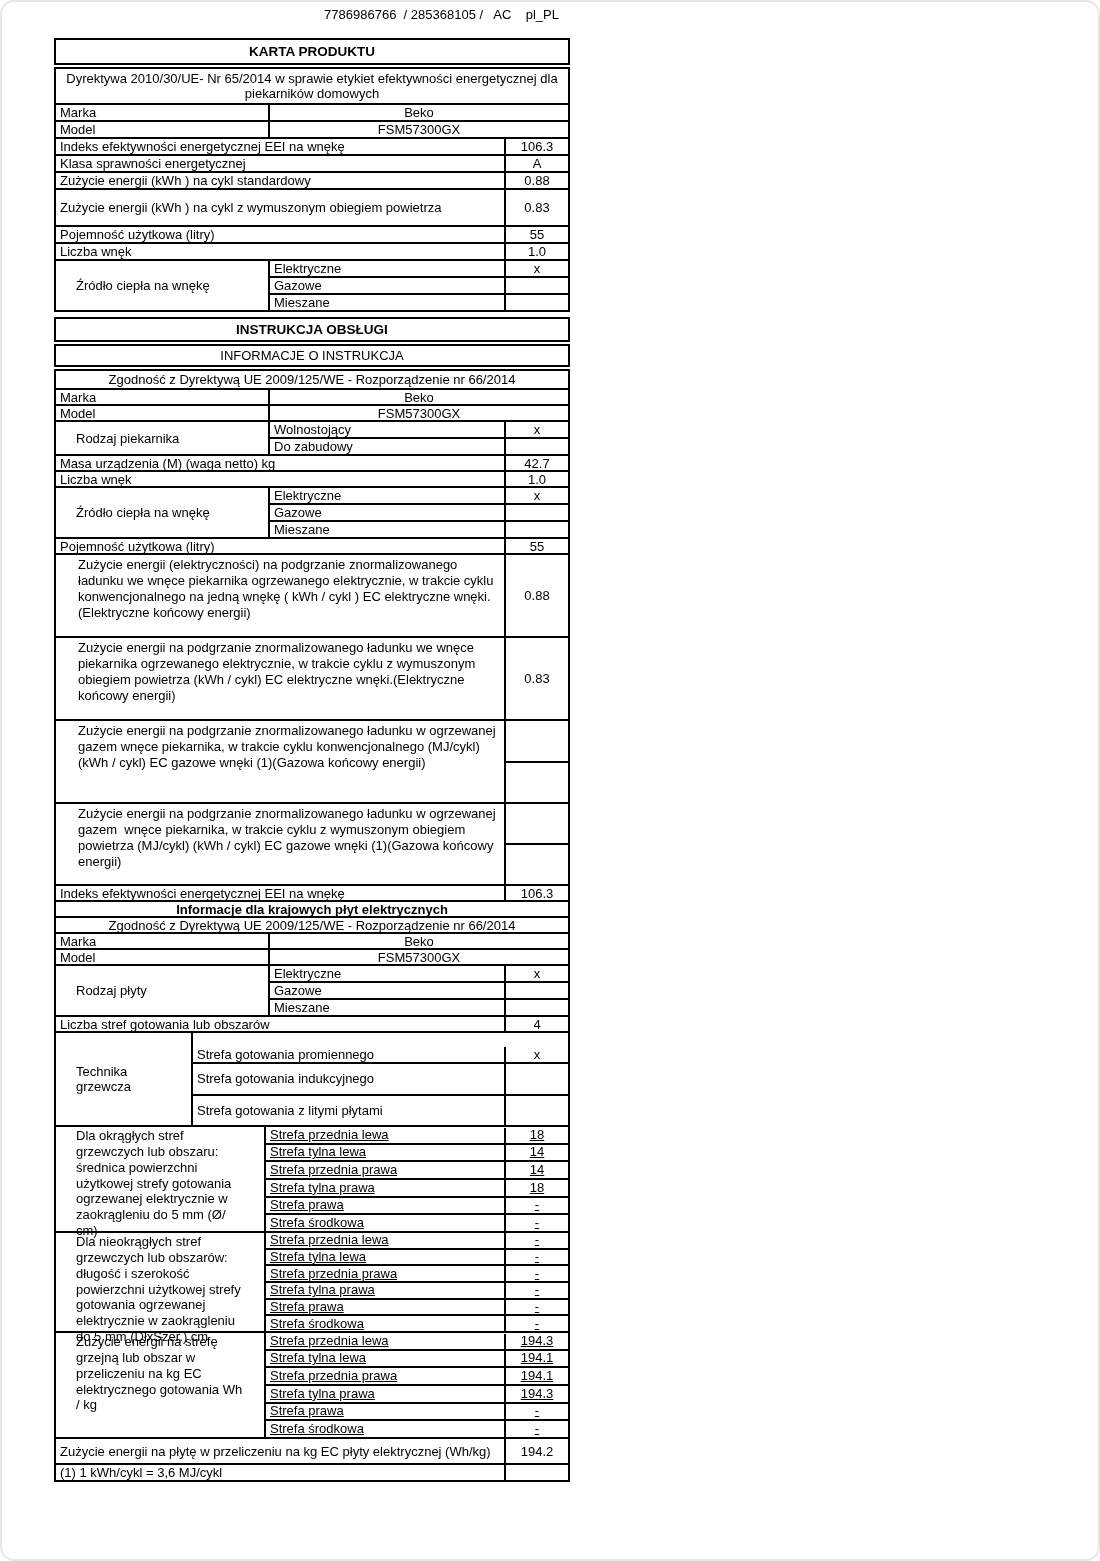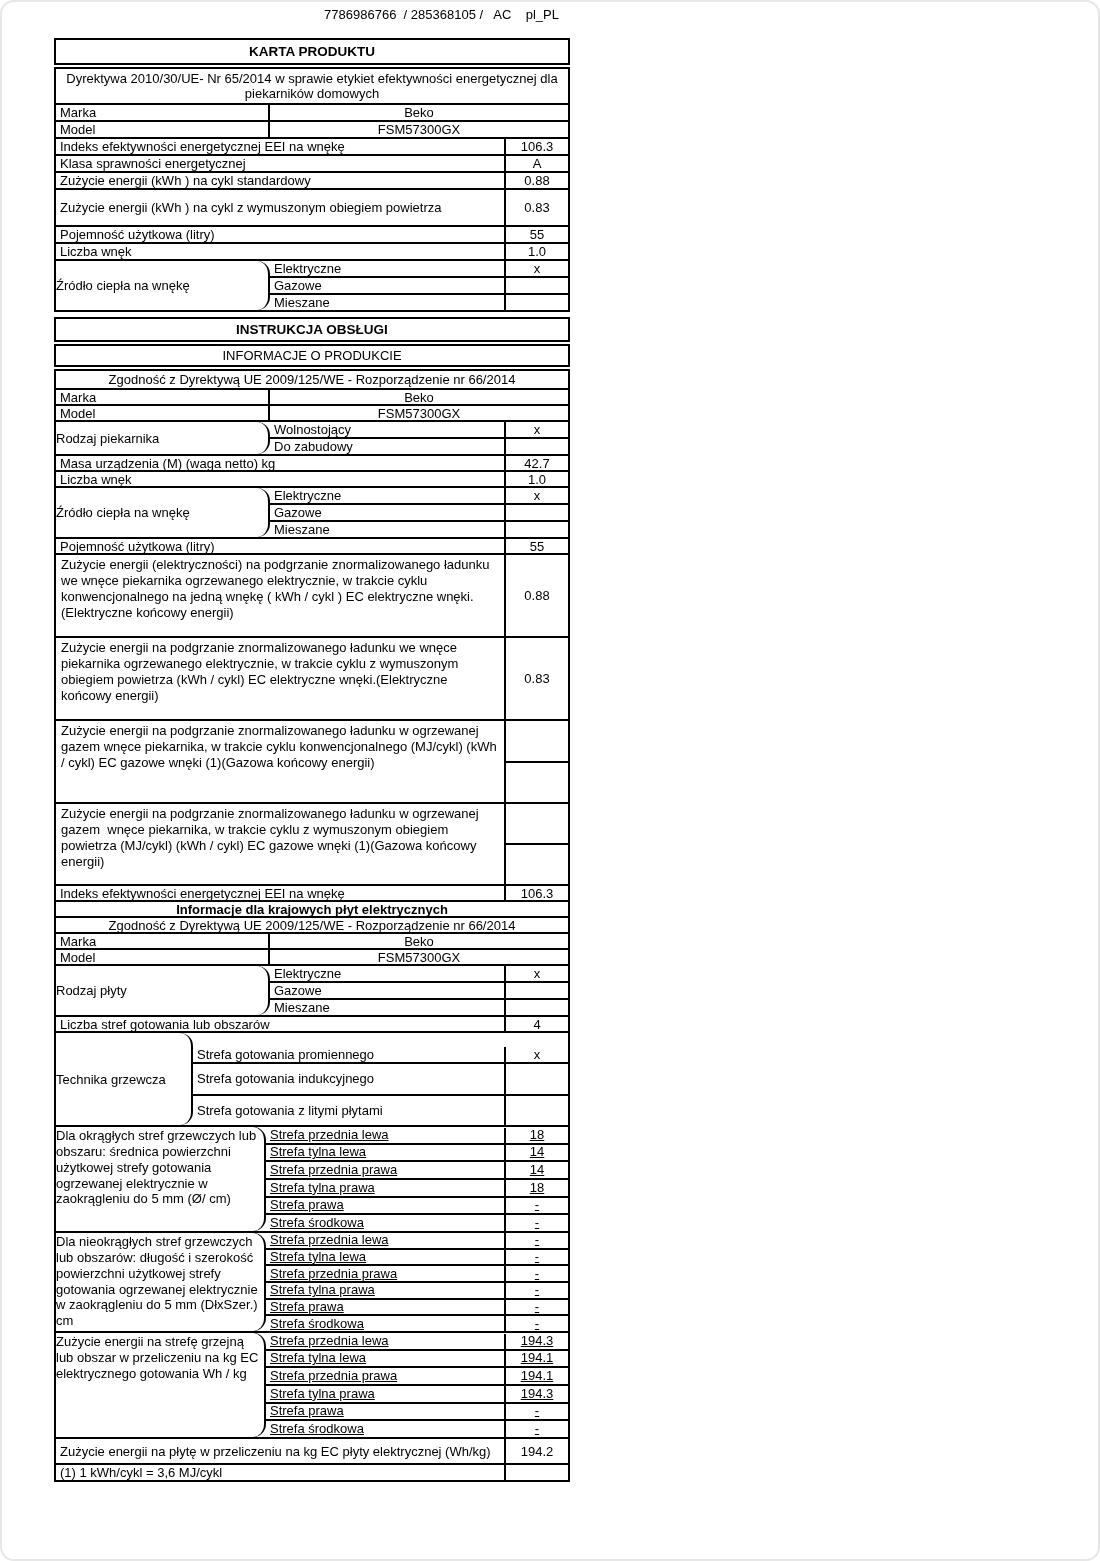--- a/index.html
+++ b/index.html
@@ -32,28 +32,28 @@
   .trow { display:flex; align-items:stretch; }
   .h19 { height:19px; } .h18 { height:18px; } .h17 { height:17px; } .h39 { height:39px; }
   .h28 { height:28px; }
 
   .lbl { flex:1; display:flex; align-items:center; padding:0 4px; overflow:hidden;text-align:right; }
   .val { width:64px; border-left:2px solid #000; display:flex; align-items:center; justify-content:center; box-sizing:border-box; text-align:center; }
   .wide { flex:1; display:flex; align-items:center; justify-content:center; text-align:center; }
   .colA { width:214px; border-right:2px solid #000; box-sizing:border-box; display:flex; align-items:center; padding:0 4px; }
 
   .group { display:flex; align-items:stretch; }
-  .group .left { width:214px; border-right:2px solid #000; box-sizing:border-box; display:flex; align-items:center; padding:0 0;border-radius:13px; }
+  .group .left { width:214px; border-right:2px solid #000; box-sizing:border-box; display:flex; align-items:center; padding:0 20px; }
   .group .right { flex:1; display:flex; flex-direction:column; }
   .subrow { display:flex; align-items:stretch; border-top:2px solid #000; flex:1; }
   .subrow:first-child { border-top:none;align-items:flex-end; }
   .sublbl { flex:1; display:flex; align-items:center; padding:0 4px; overflow:hidden; }
 
   .para { display:flex; align-items:stretch; }
-  .ptext { flex:1; padding:2px 5px 0 5px; line-height:1.22; white-space:pre-wrap; }
+  .ptext { flex:1; padding:2px 5px 0 22px; line-height:1.22; white-space:pre-wrap; }
   .h85 { height:85px; } .h84 { height:84px; }
   .valsplit { width:64px; border-left:2px solid #000; box-sizing:border-box; display:flex; flex-direction:column; }
   .valsplit .half { flex:1; }
   .valsplit .half:first-child { border-bottom:2px solid #000; }
 
   .left-narrow { width:137px !important; }
   .left-zone { width:210px !important; align-items:flex-start !important; padding-top:1px !important; line-height:1.22; }
   .h32 { height:32px; } .h96 { height:96px; } .h108 { height:108px; } .h102 { height:102px; }
   .zone-sub { line-height:1.1;text-decoration:underline; }
 
@@ -124,21 +124,21 @@
           <div class="sublbl">Mieszane</div>
           <div class="val"></div>
         </div>
       </div>
     </div>
 
     <div class="b titlebox h25 gap5">
         <span>INSTRUKCJA OBSŁUGI</span>
       </div>
     <div class="b centerbox h23 gap2">
-        <span>INFORMACJE O PRODUKCIE</span>
+        <span>INFORMACJE O INSTRUKCJA</span>
       </div>
     <div class="b centerbox h21 gap2">
         <span>Zgodność z Dyrektywą UE 2009/125/WE - Rozporządzenie nr 66/2014</span>
       </div>
 
     <div class="b trow h18">
       <div class="colA">Marka</div>
       <div class="wide">Beko</div>
     </div>
     <div class="b trow h18">

